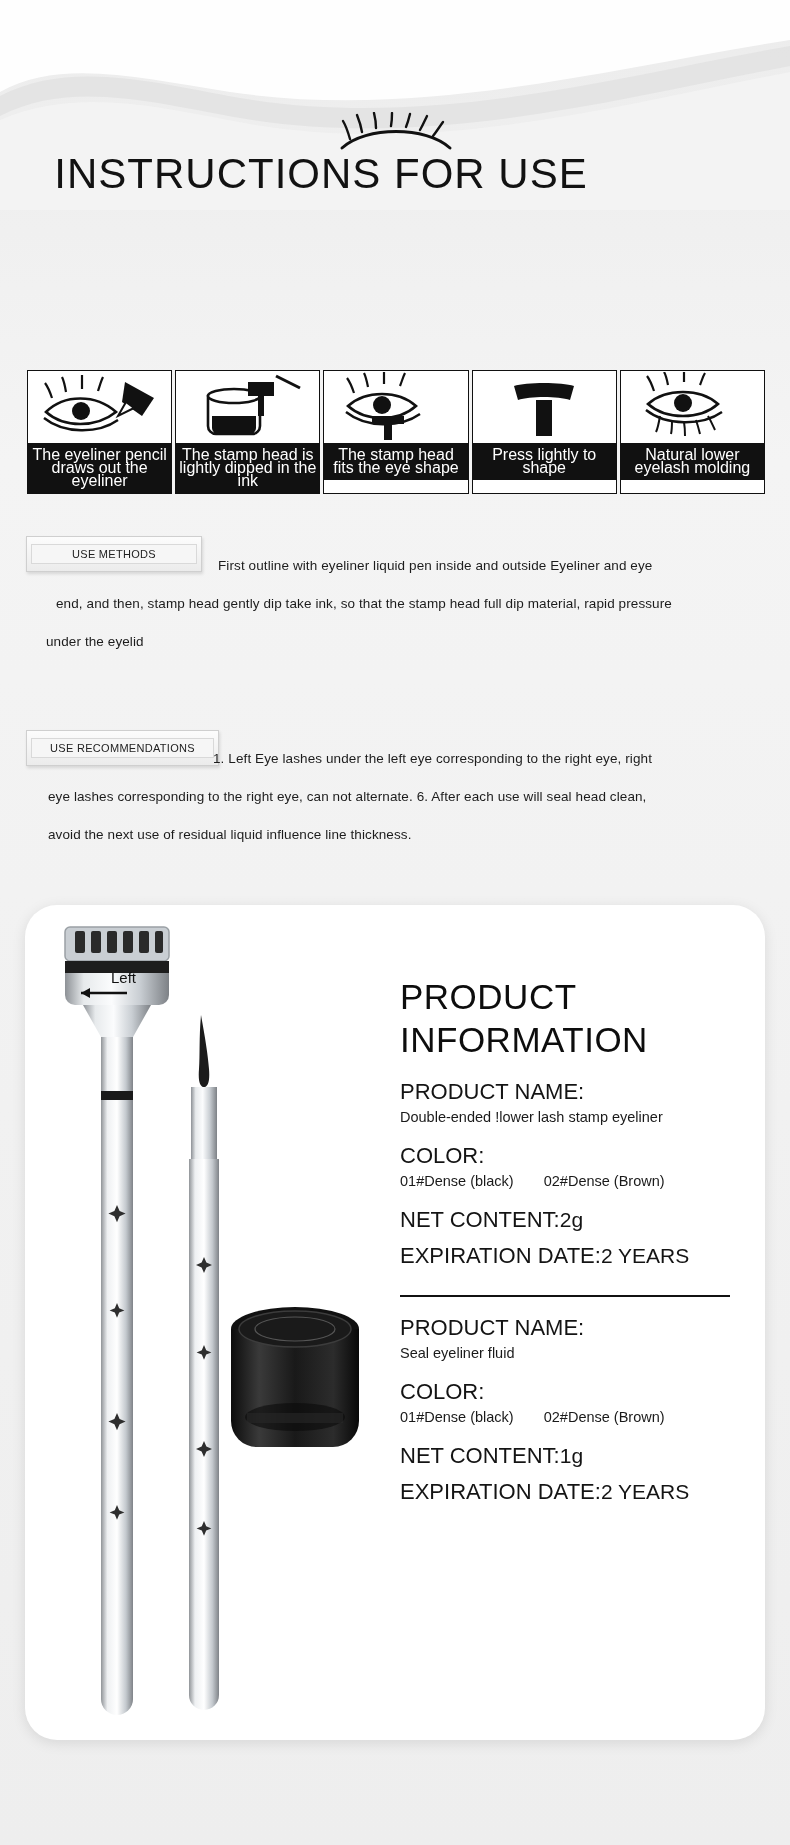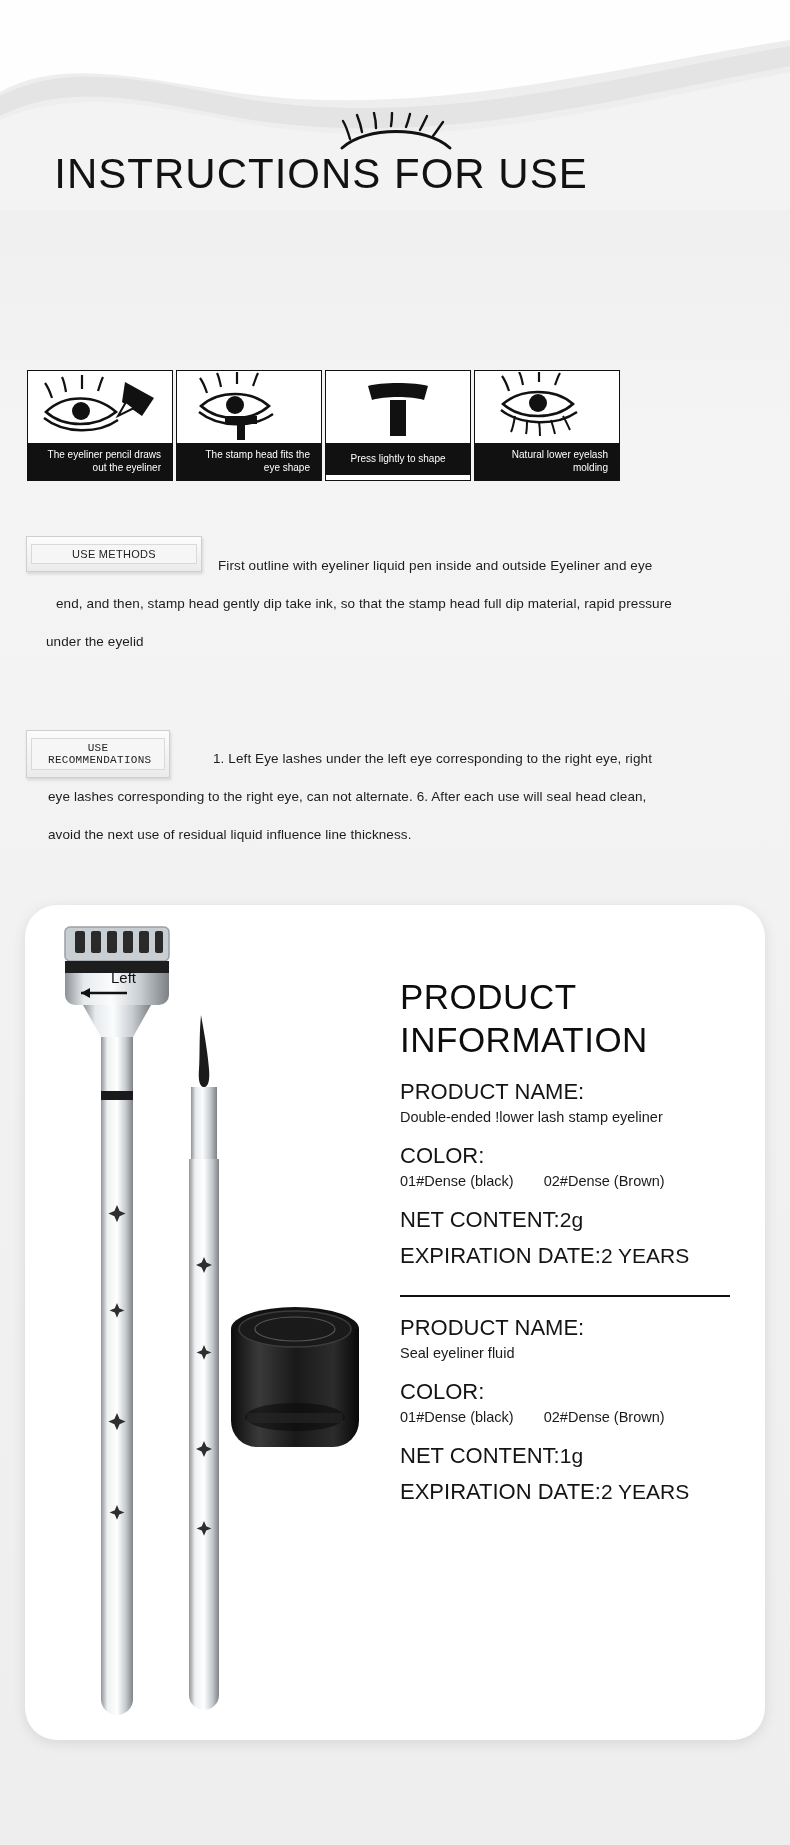--- a/index.html
+++ b/index.html
@@ -72,24 +72,24 @@
     height: 72px;
     background: #fff;
     display: flex;
     align-items: center;
     justify-content: center;
     overflow: hidden;
   }
   .step-cap {
     background: #111;
     color: #fff;
-    font-size: 10px;
+    font-size: 16px;
     line-height: 13px;
-    text-align: right;
-    padding: 5px 11px 6px;
+    text-align: center;
+    padding: 5px 3px 6px;
     min-height: 32px;
     display: flex;
     align-items: center;
     justify-content: center;
   }
 
   
   .tag {
     position: absolute;
     background: linear-gradient(180deg,#fcfcfc,#ebebeb);
@@ -100,21 +100,21 @@
     font-size: 11px;
     letter-spacing: .3px;
     color: #222;
   }
   .tag-inner {
     border: 1px solid #d9d9d9;
     padding: 3px 16px;
     background: #f6f6f6;
   }
   #tag-methods { top: 536px; left: 26px; width: 176px; }
-  #tag-recs    { top: 730px; left: 26px; width: 144px; font-family: Liberation Mono, monospace; }
+  #tag-recs    { top: 730px; left: 26px; width: 193px; }
 
   .para {
     position: absolute;
     font-size: 13.5px;
     line-height: 38px;
     color: #1c1c1c;
     letter-spacing: .1px;
   }
   #para-methods { top: 547px; left: 218px; width: 555px; }
   #para-methods .l2 { display: block; margin-left: -162px; }
@@ -213,20 +213,33 @@
           <path d="M52,17 C52,11 52,7 52,3" stroke="#111" stroke-width="2.2" fill="none"></path>
           <path d="M68,19 C70,13 71,9 73,5" stroke="#111" stroke-width="2.2" fill="none"></path>
           <path d="M14,46 C34,62 68,62 88,48" stroke="#111" stroke-width="2.4" fill="none"></path>
           <path d="M95,10 L124,26 L112,44 L92,30 Z" fill="#111"></path>
           <path d="M88,44 L96,30 L104,36 Z" fill="#fff" stroke="#111" stroke-width="2"></path>
         </svg>
       </div>
       <div class="step-cap">The eyeliner pencil draws out the eyeliner</div>
     </div>
 
+    <div class="step">
+      <div class="step-art">
+        <svg viewBox="0 0 140 70" width="140" height="70">
+          <path d="M30,24 h52 v30 a8,8 0 0 1 -8,8 h-36 a8,8 0 0 1 -8,-8 Z" fill="#fff" stroke="#111" stroke-width="2.6"></path>
+          <ellipse cx="56" cy="24" rx="26" ry="7" fill="#fff" stroke="#111" stroke-width="2.6"></ellipse>
+          <path d="M34,44 h44 v12 a6,6 0 0 1 -6,6 h-32 a6,6 0 0 1 -6,-6 Z" fill="#111"></path>
+          <path d="M70,10 L96,10 L96,24 L70,24 Z" fill="#111"></path>
+          <path d="M80,24 L86,24 L86,44 L80,44 Z" fill="#111"></path>
+          <path d="M98,4 L122,16" stroke="#111" stroke-width="3"></path>
+        </svg>
+      </div>
+      <div class="step-cap">The stamp head is lightly dipped in the ink</div>
+    </div>
 
     <div class="step">
       <div class="step-art">
         <svg viewBox="0 0 140 70" width="140" height="70">
           <path d="M22,34 C40,18 72,18 90,34 C72,50 40,50 22,34 Z" fill="#fff" stroke="#111" stroke-width="2.6"></path>
           <circle cx="56" cy="33" r="9" fill="#111"></circle>
           <path d="M28,21 C26,15 24,10 21,6" stroke="#111" stroke-width="2.2" fill="none"></path>
           <path d="M42,15 C41,10 40,5 38,1" stroke="#111" stroke-width="2.2" fill="none"></path>
           <path d="M58,12 C58,7 58,4 58,0" stroke="#111" stroke-width="2.2" fill="none"></path>
           <path d="M74,14 C76,9 77,5 79,1" stroke="#111" stroke-width="2.2" fill="none"></path>

